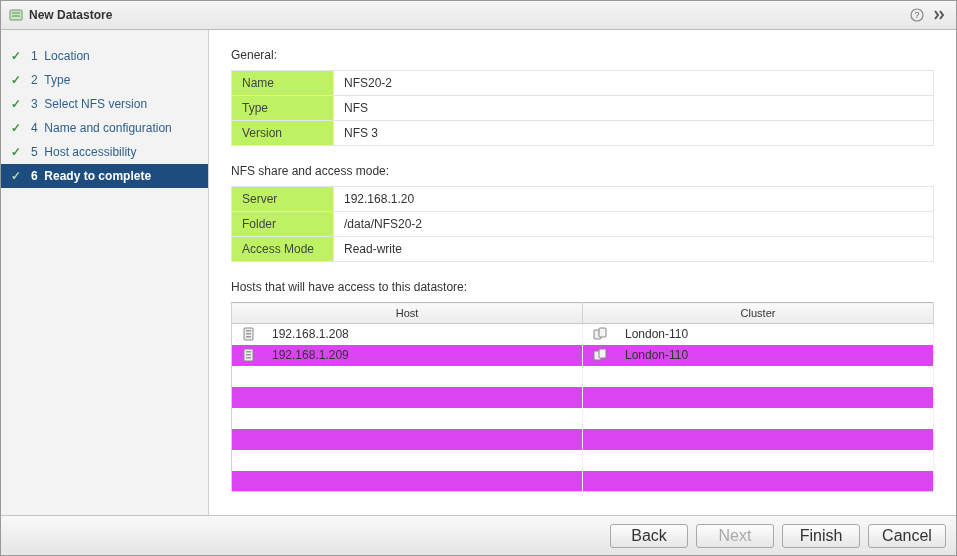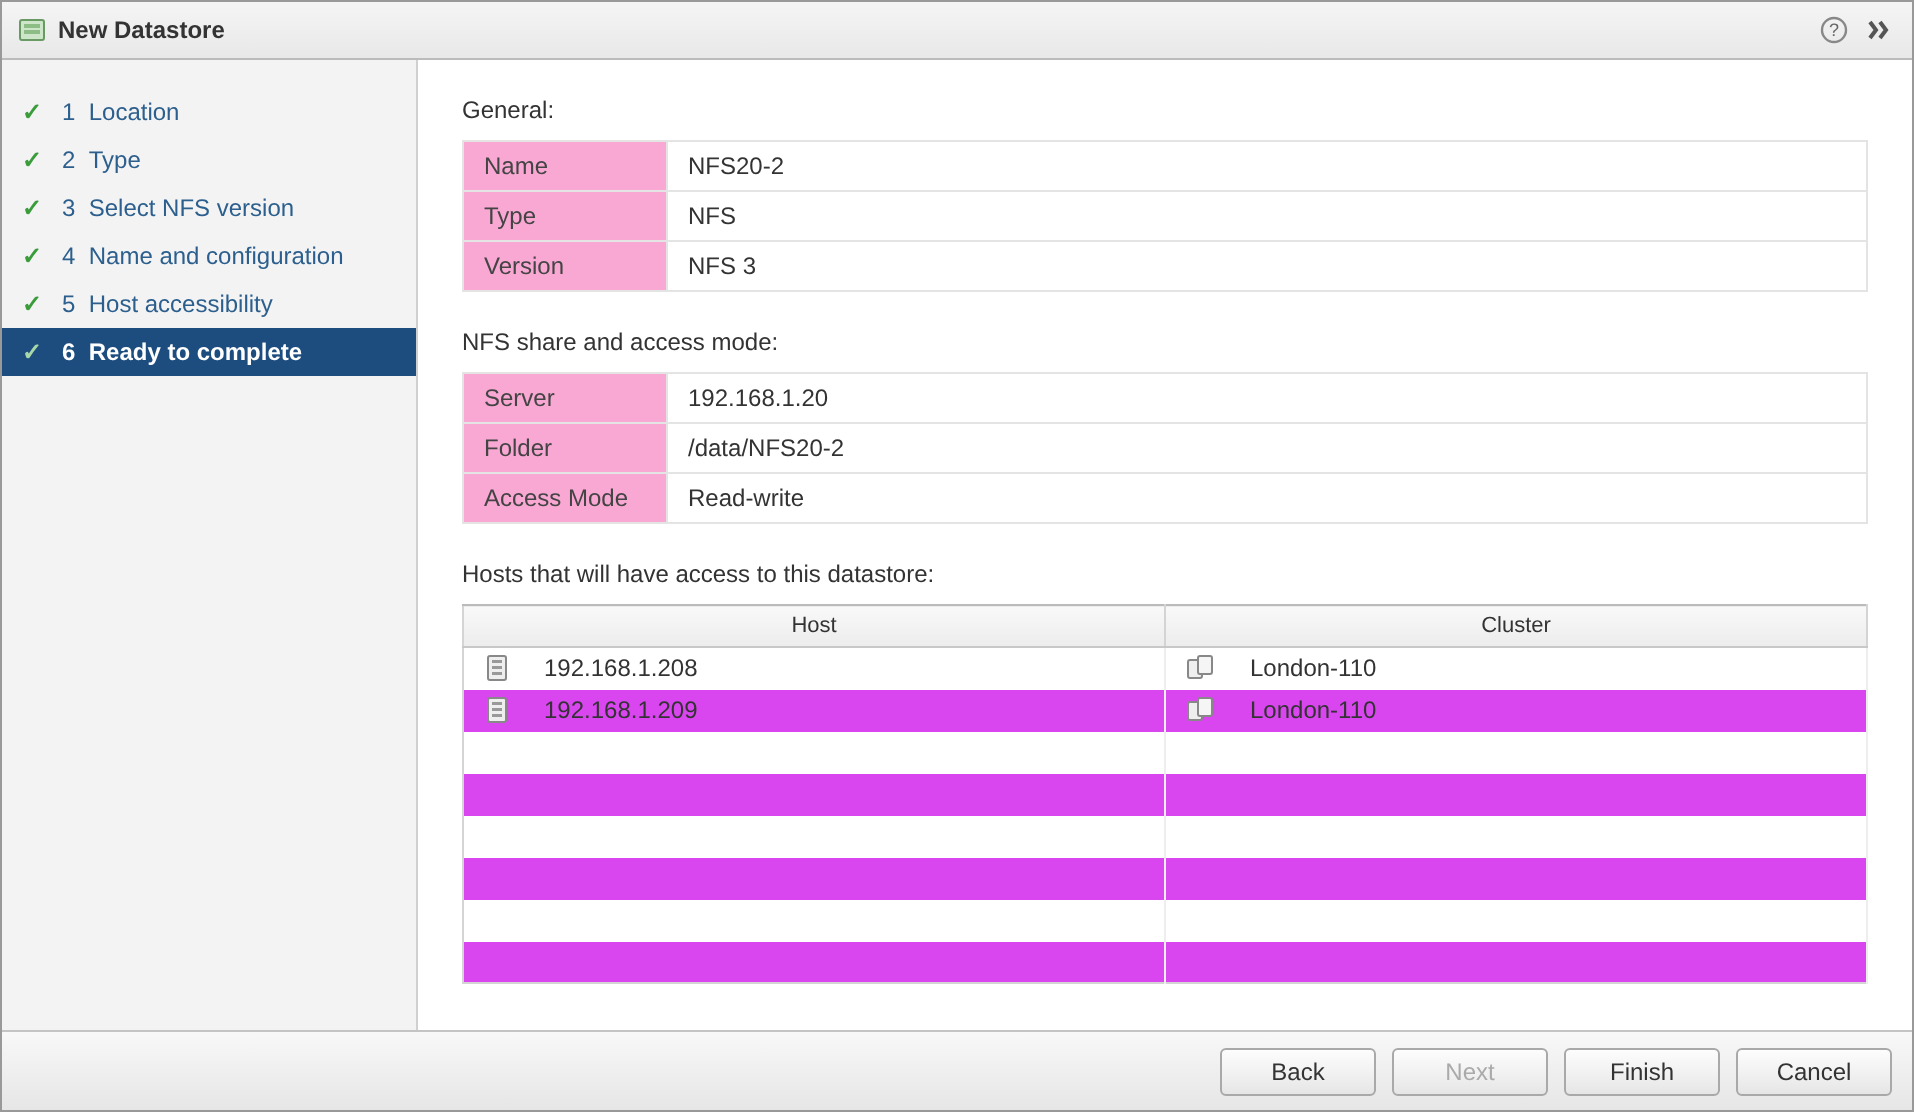--- a/index.html
+++ b/index.html
@@ -87,21 +87,21 @@
     border: 1px solid #d9d9d9;
     margin-bottom: 18px;
   }
   table.kv td {
     border: 1px solid #e4e4e4;
     padding: 5px 10px;
     font-size: 12px;
   }
   table.kv td.k {
     width: 102px;
-    background: #f9a8d4;
+    background: #bef264;
     color: #444;
   }
   table.kv td.v {
     background: #fff;
     color: #333;
   }
   table.hosts {
     width: 100%;
     border-collapse: collapse;
     border: 1px solid #d4d4d4;
@@ -138,21 +138,21 @@
     justify-content: flex-end;
     padding: 0 10px;
     gap: 8px;
   }
   .btn {
     min-width: 78px;
     height: 24px;
     background: linear-gradient(#fdfdfd, #e6e6e6);
     border: 1px solid #a9a9a9;
     border-radius: 3px;
-    font-size: 12px;
+    font-size: 16px;
     color: #333;
     cursor: pointer;
     padding: 0 10px;
   }
   .btn:disabled {
     color: #aaa;
     cursor: default;
   }
   svg { display: block; }
 </style>

